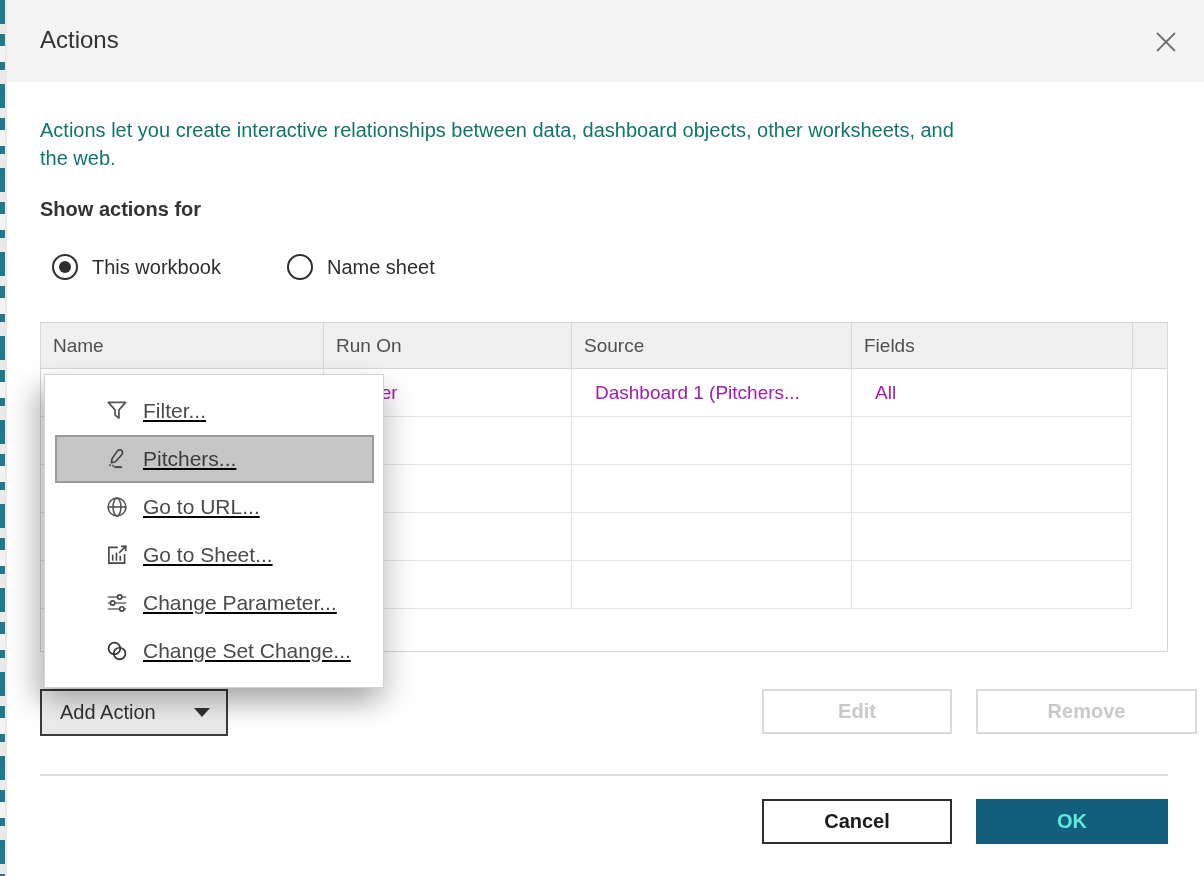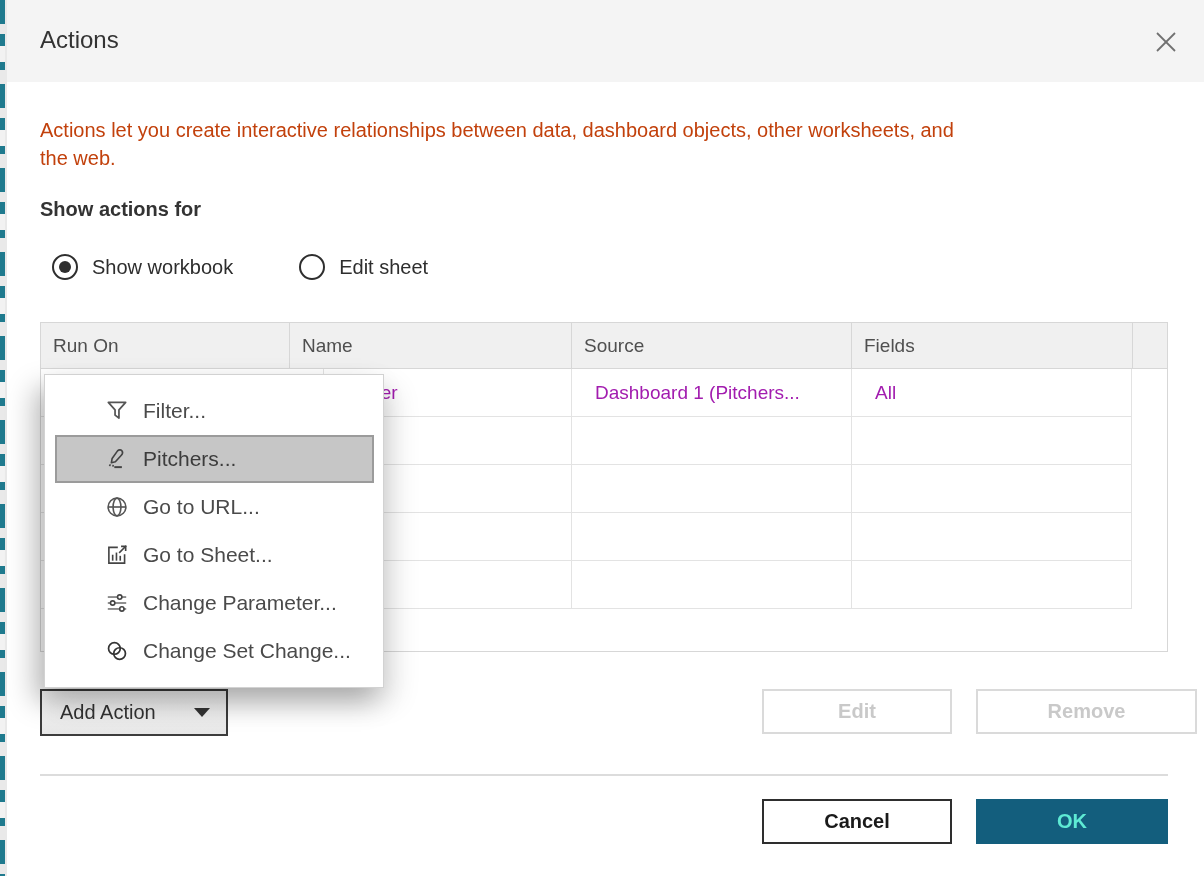--- a/index.html
+++ b/index.html
@@ -18,21 +18,21 @@
       var(--teal) 62px 70px, #e9e9e9 70px 84px); }
 
   
   .hdr { position:absolute; left:0; top:0; width:1204px; height:82px; background:#f4f4f4; }
   .hdr-title { position:absolute; left:40px; top:26px; font-size:24px; color:#333; }
   .close-btn { position:absolute; right:22px; top:26px; width:32px; height:32px; cursor:pointer;
     display:flex; align-items:center; justify-content:center; }
 
   
   .desc { position:absolute; left:40px; top:116px; width:1140px; font-size:20px;
-    color:#c2410c; line-height:28px; }
+    color:#0f766e; line-height:28px; }
   .section-h { position:absolute; left:40px; top:198px; font-size:20px; font-weight:bold; color:#333; }
 
   
   .radio-row { position:absolute; left:52px; top:254px; display:flex; align-items:center; }
   .radio-item { display:flex; align-items:center; cursor:pointer; }
   .radio-item + .radio-item { margin-left:66px; }
   .radio-circle { width:26px; height:26px; border:2px solid #2e2e2e; border-radius:50%;
     display:flex; align-items:center; justify-content:center; background:#fff; }
   .radio-dot { width:12px; height:12px; border-radius:50%; background:#2e2e2e; }
   .radio-label { margin-left:14px; font-size:20px; color:#2e2e2e; }
@@ -55,21 +55,21 @@
   .td + .td { border-left:1px solid #e3e3e3; }
   .td:last-child { border-right:1px solid #e3e3e3; }
   .td-name   { width:282px; }
   .td-runon  { width:248px; }
   .td-source { width:280px; }
   .td-fields { width:281px; }
 
   
   .menu { position:absolute; left:44px; top:374px; width:340px; height:314px; background:#fff;
     border:1px solid #d2d2d2; z-index:60; padding-top:12px;
-    box-shadow:-10px 14px 26px rgba(0,0,0,0.25), 10px 14px 26px rgba(0,0,0,0.12); }
+    box-shadow:-10px 14px 26px rgba(0,0,0,0.25), 10px 14px 26px rgba(0,0,0,0.12);text-decoration:underline; }
   .menu-item { height:48px; display:flex; align-items:center; padding-left:58px; cursor:pointer; }
   .menu-icon { width:28px; height:28px; display:flex; align-items:center; justify-content:center;
     flex:0 0 28px; margin-right:12px; }
   .menu-label { font-size:21px; color:#4a4a4a; white-space:nowrap; }
   .menu-item.selected { background:#c6c6c6; border:2px solid #9b9b9b;
     margin:0 9px 0 10px; padding-left:46px; }
   .menu-item.selected .menu-label { color:#3c3c3c; }
 
   
   .btn { position:absolute; display:flex; align-items:center; justify-content:center;
@@ -113,32 +113,32 @@
     <span>the web.</span>
   </div>
 
   <div class="section-h">Show actions for</div>
 
   <div class="radio-row">
     <div class="radio-item">
       <span class="radio-circle">
           <span class="radio-dot"></span>
         </span>
-      <span class="radio-label">Show workbook</span>
+      <span class="radio-label">This workbook</span>
     </div>
     <div class="radio-item">
       <span class="radio-circle"></span>
-      <span class="radio-label">Edit sheet</span>
+      <span class="radio-label">Name sheet</span>
     </div>
   </div>
 
   <div class="tbl">
     <div class="tbl-head">
+      <div class="th th-name">Name</div>
       <div class="th th-runon">Run On</div>
-      <div class="th th-name">Name</div>
       <div class="th th-source">Source</div>
       <div class="th th-fields">Fields</div>
       <div class="th th-gutter"></div>
     </div>
     <div class="tbl-body">
       <div class="tr">
         <div class="td td-name"></div>
         <div class="td td-runon">Hover</div>
         <div class="td td-source">Dashboard 1 (Pitchers...</div>
         <div class="td td-fields">All</div>

